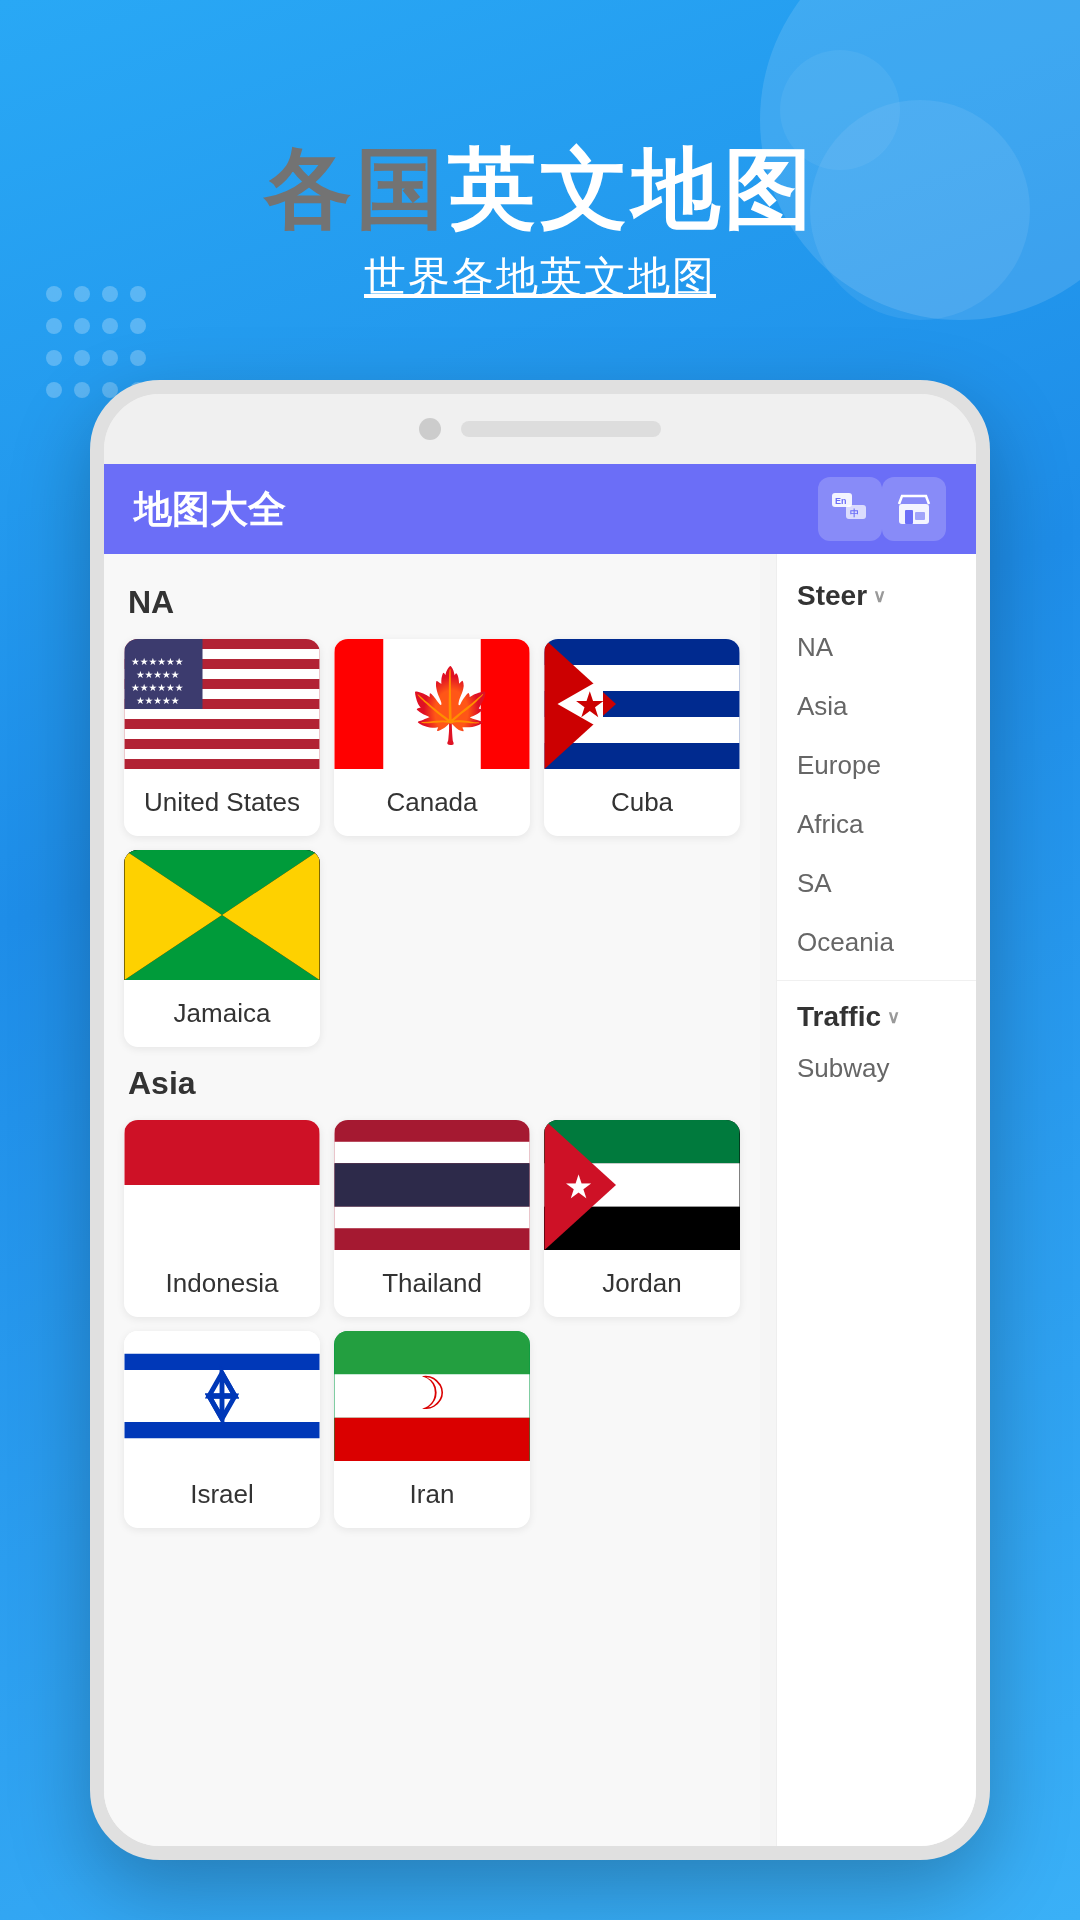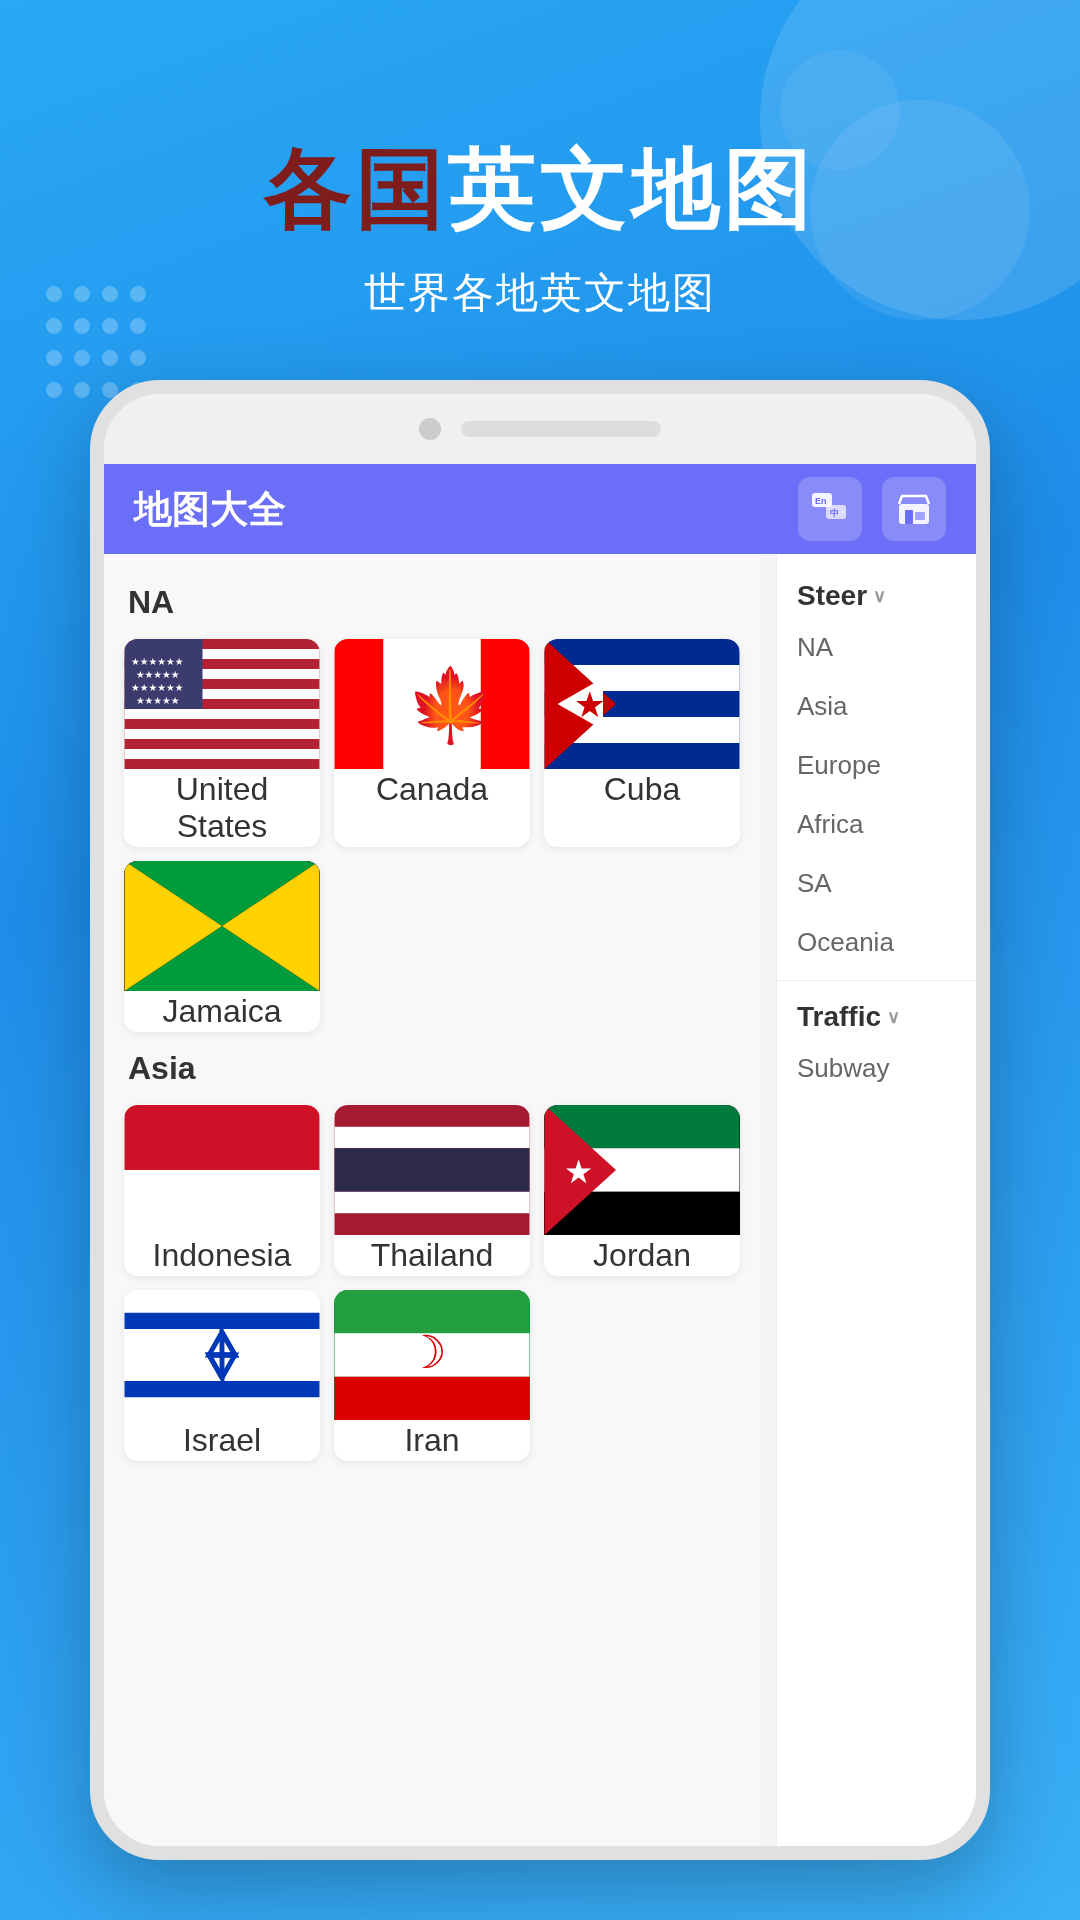--- a/index.html
+++ b/index.html
@@ -53,28 +53,28 @@
       position: absolute;
       top: 130px;
       left: 0; right: 0;
       text-align: center;
     }
     .main-title {
       font-size: 88px;
       font-weight: 900;
       letter-spacing: 4px;
     }
-    .main-title .yellow { color: #7f1d1d; }
+    .main-title .yellow { color: #737373; }
     .main-title .white { color: #fff; margin-top: 16px; }
     .sub-title {
       font-size: 42px;
       color: #fff;
-      margin-top: 16px;
       font-weight: 400;
       letter-spacing: 2px;
+      text-decoration: underline;
     }
 
     
     .phone-mockup {
       position: absolute;
       top: 380px;
       left: 50%;
       transform: translateX(-50%);
       width: 900px;
       height: 1480px;
@@ -124,21 +124,20 @@
       color: #fff;
     }
     .app-toolbar-title {
       font-size: 38px;
       font-weight: 600;
       flex: 1;
       color: #fff;
     }
     .toolbar-icons {
       display: flex;
-      gap: 20px;
       align-items: center;
     }
     .toolbar-icon-btn {
       width: 64px; height: 64px;
       background: rgba(255,255,255,0.2);
       border-radius: 12px;
       display: flex; align-items: center; justify-content: center;
       font-size: 28px;
       color: #fff;
       cursor: pointer;
@@ -181,22 +180,22 @@
     .flag-img {
       width: 100%;
       height: 130px;
       display: flex;
       align-items: center;
       justify-content: center;
       overflow: hidden;
     }
     .flag-name {
       text-align: center;
-      padding: 2px 4px;
-      font-size: 32px;
+      padding: 18px 4px;
+      font-size: 26px;
       color: #333;
       font-weight: 500;
     }
 
     
     .content-right {
       width: 200px;
       background: #fff;
       border-left: 1px solid #eee;
       overflow-y: auto;

